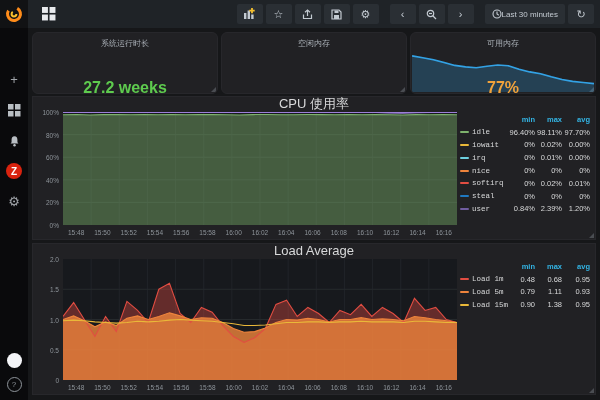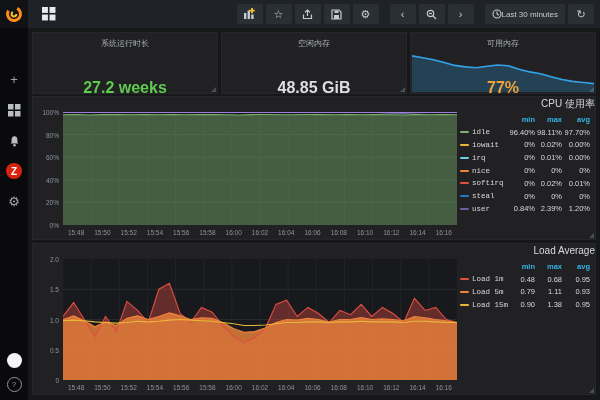--- a/index.html
+++ b/index.html
@@ -29,28 +29,28 @@
            align-items:center;justify-content:center;color:#c3cad1;font-size:11px;cursor:pointer;padding:0 3px;}
   .nav-gap{width:5px;}
   .time-btn{display:flex;align-items:center;padding:0 7px;font-size:8px;white-space:nowrap;}
 
   
   .panel{background:#212124;border:1px solid #27272b;position:relative;box-sizing:border-box;}
   .rsz{position:absolute;right:1px;bottom:1px;width:0;height:0;
        border-left:5px solid transparent;border-bottom:5px solid #4a4d52;}
 
   .stat-row{position:absolute;left:32px;top:32px;right:4px;height:62px;display:flex;gap:3px;}
-  .stat{flex:1;overflow:hidden;}
+  .stat{flex:1;overflow:hidden;border-radius:6px;}
   .stat-title{margin-top:5px;text-align:center;font-size:8px;color:#aab0b7;position:relative;z-index:2;}
   .stat-value{position:absolute;left:0;right:0;top:26px;text-align:center;font-size:16px;
               font-weight:bold;z-index:2;margin-top:20px;}
   .spark{position:absolute;left:1px;right:1px;bottom:1px;height:38px;z-index:1;}
   .spark svg{width:100%;height:100%;}
 
-  .graph-panel .panel-title{height:14px;line-height:14px;text-align:right;font-size:10px;color:#d8d9da;cursor:pointer;}
+  .graph-panel .panel-title{height:14px;line-height:14px;text-align:center;font-size:13px;color:#d8d9da;cursor:pointer;}
   .cpu-panel{position:absolute;left:32px;top:96px;right:4px;height:144px;}
   .load-panel{position:absolute;left:32px;top:243px;right:4px;height:152px;}
 
   .graph-wrap{position:absolute;left:4px;top:15px;right:138px;bottom:14px;display:flex;}
   .y-axis{width:26px;position:relative;}
   .ylab{position:absolute;right:4px;transform:translateY(-50%);font-size:6.5px;color:#8e949a;}
   .plot{flex:1;position:relative;background:#17191d;}
   .plot svg{position:absolute;inset:0;width:100%;height:100%;}
   .x-axis{position:absolute;left:30px;right:138px;bottom:1px;height:12px;display:flex;align-items:center;}
   .x-axis span{flex:1;text-align:center;font-size:6.5px;color:#8e949a;}
@@ -161,21 +161,20 @@
 </div>
 
 <div class="stat-row">
   <div class="panel stat">
     <div class="stat-title">系统运行时长</div>
     <div class="stat-value" style="color: rgb(94, 203, 78);">27.2 weeks</div>
     <div class="rsz"></div>
   </div>
   <div class="panel stat">
     <div class="stat-title">空闲内存</div>
-    <div class="stat-value" style="color: rgb(220, 222, 224);">48.85 GiB</div>
     <div class="rsz"></div>
   </div>
   <div class="panel stat">
     <div class="stat-title">可用内存</div>
     <div class="spark"><svg id="spark-svg" viewBox="0 0 100 28" preserveAspectRatio="none">
           <path d="M0.0,1.4 L5.9,2.8 L11.8,4.2 L17.6,6.2 L23.5,8.4 L29.4,9.5 L35.3,10.1 L41.2,9.0 L47.1,8.1 L52.9,8.7 L58.8,11.2 L64.7,13.2 L70.6,14.6 L76.5,16.8 L82.4,18.8 L88.2,20.2 L94.1,21.0 L100.0,21.8 L100,28 L0,28 Z" fill="#33a2e5" fill-opacity="0.25"></path>
           <polyline points="0.0,1.4 5.9,2.8 11.8,4.2 17.6,6.2 23.5,8.4 29.4,9.5 35.3,10.1 41.2,9.0 47.1,8.1 52.9,8.7 58.8,11.2 64.7,13.2 70.6,14.6 76.5,16.8 82.4,18.8 88.2,20.2 94.1,21.0 100.0,21.8" fill="none" stroke="#33a2e5" stroke-width="1.2"></polyline>
         </svg></div>
     <div class="stat-value" style="color: rgb(242, 163, 59);">77%</div>
     <div class="rsz"></div>

